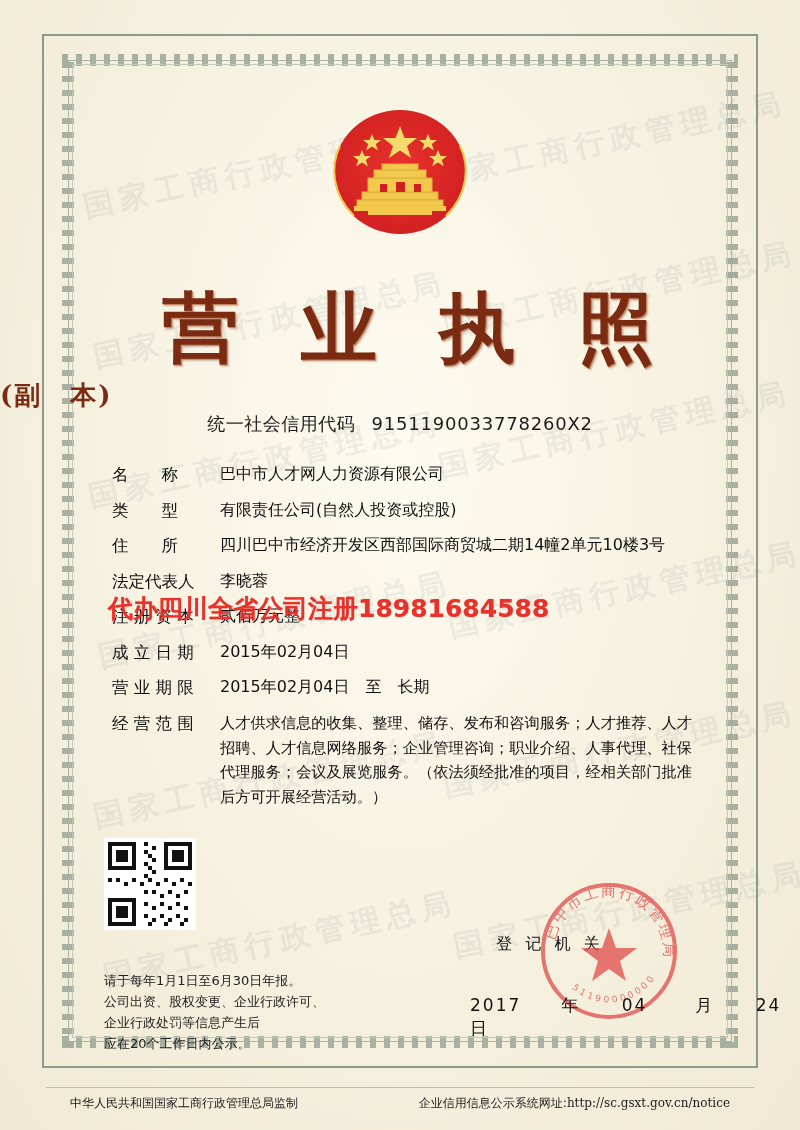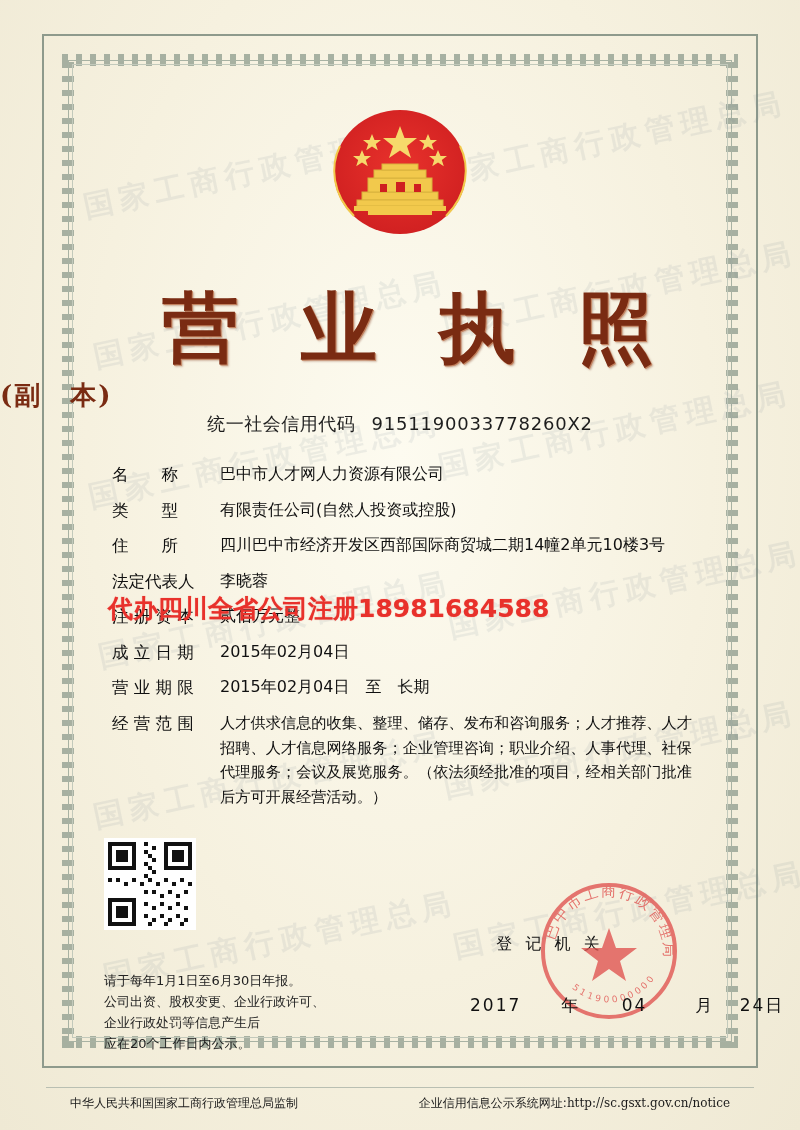--- a/index.html
+++ b/index.html
@@ -342,21 +342,21 @@
       <path id="sealbot" d="M 28,100 A 55,55 0 0 0 122,100" fill="none"></path>
       <text font-size="9" fill="#e0524f" font-family="'DejaVu Sans','Liberation Sans',sans-serif" letter-spacing="3">
         <textPath href="#sealbot" startOffset="14%">5119000000000</textPath>
       </text>
     </svg>
   </div>
 
   <div class="date-line">
     <span class="y">2017</span><span>年</span>
     <span class="m" style="margin-left:34px;">04</span><span>月</span>
-    <span style="margin-left:18px;">24</span><span>日</span>
+    <span style="margin-left:34px;">24</span><span>日</span>
   </div>
 
   <div class="notes">
     <div>请于每年1月1日至6月30日年报。</div>
     <div>公司出资、股权变更、企业行政许可、</div>
     <div>企业行政处罚等信息产生后</div>
     <div>应在20个工作日内公示。</div>
   </div>
 
   <div class="hr"></div>

